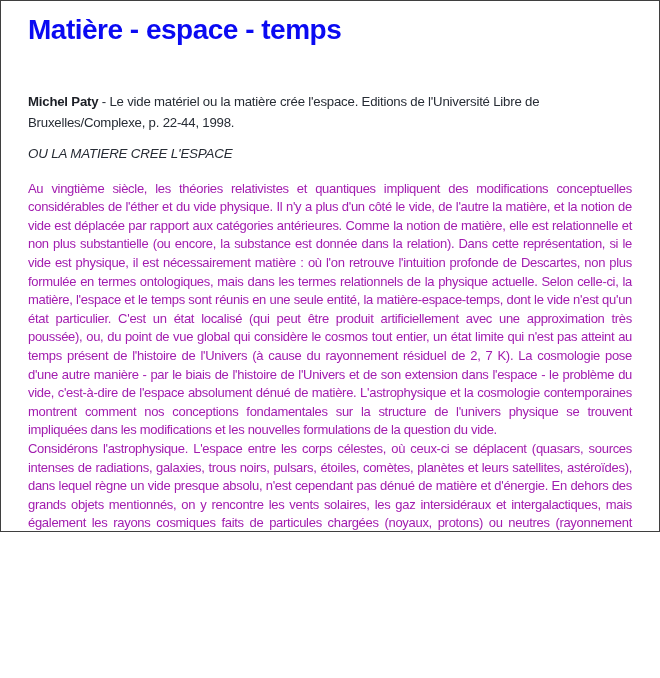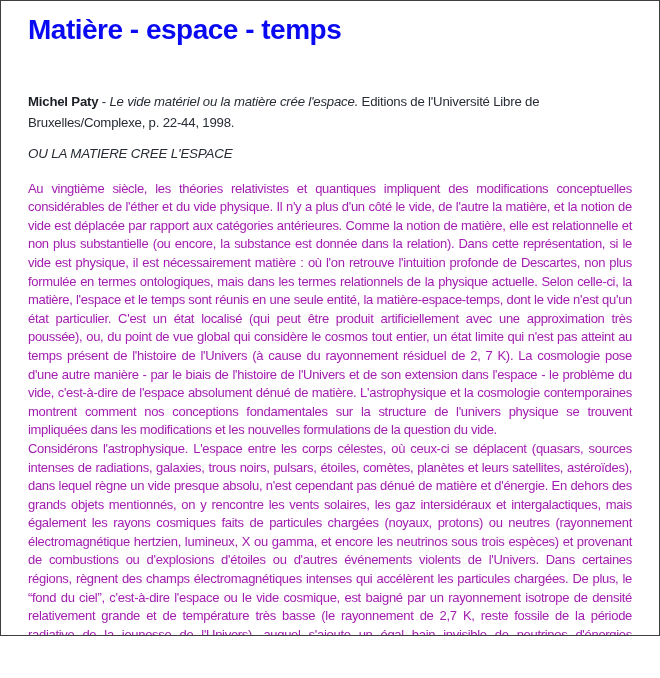--- a/index.html
+++ b/index.html
@@ -3,21 +3,21 @@
 <meta charset="utf-8">
 <style>
   html, body {
     margin: 0;
     padding: 0;
     background: #ffffff;
   }
   .page {
     position: relative;
     width: 660px;
-    height: 636px;
+    height: 532px;
     box-sizing: border-box;
     border: 1px solid #3f3f3f;
     background: #ffffff;
     padding: 10px 27px 6px 27px;
     overflow: hidden;
     font-family: "Liberation Sans", "DejaVu Sans", sans-serif;
     color: #272c35;
   }
   .doc-title {
     margin: 2px 0 0 0;
@@ -32,21 +32,21 @@
     font-size: 13.2px;
     line-height: 21px;
     letter-spacing: -0.2px;
     color: #272c35;
   }
   .citation .author {
     font-weight: bold;
     color: #1c1f26;
     text-align: right;
   }
-  .italic { font-style: italic; }
+  .italic { }
   .section-heading {
     margin: 12px 0 16px 0;
     font-size: 13.4px;
     font-style: italic;
     line-height: 18.6px;
     letter-spacing: -0.2px;
     color: #272c35;
   }
   .body-paragraph {
     margin: 0;

